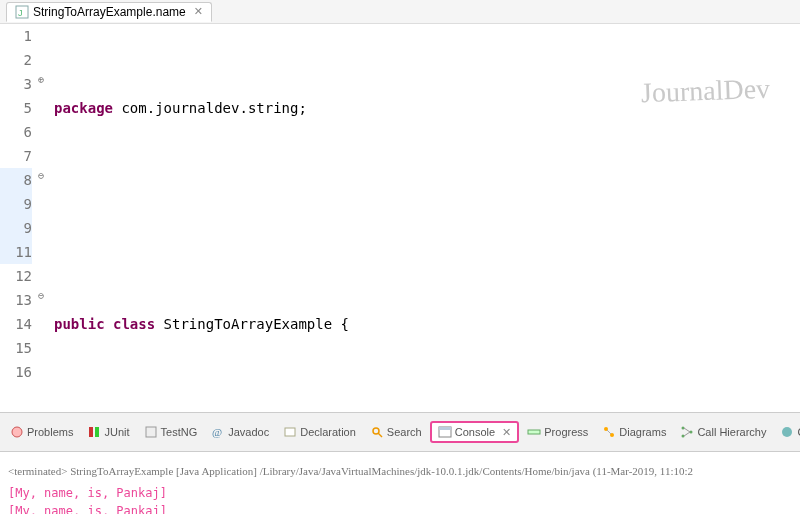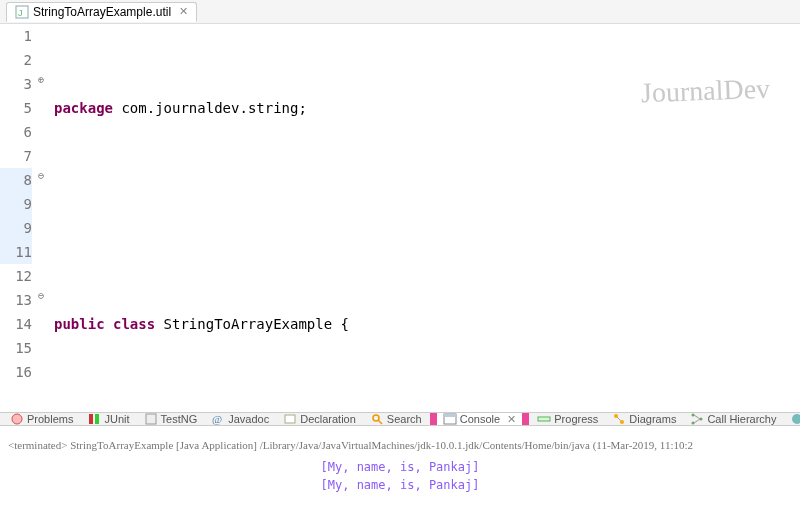--- a/index.html
+++ b/index.html
@@ -83,21 +83,21 @@
     position: absolute;
     right: 30px;
     top: 55px;
     font-family: "Brush Script MT", "Segoe Script", cursive;
     font-size: 28px;
     color: #c9c9c9;
     transform: rotate(-2deg);
     pointer-events: none;
   }
   .views-bar {
-    height: 14px;
+    height: 40px;
     background: #f2f2f2;
     border-top: 1px solid #ccc;
     border-bottom: 1px solid #ccc;
     display: flex;
     align-items: center;
     font-family: -apple-system, "Segoe UI", sans-serif;
     font-size: 11px;
     color: #555;
     padding: 0 4px;
     gap: 2px;
@@ -106,51 +106,51 @@
   }
   .view-tab {
     display: flex;
     align-items: center;
     gap: 3px;
     padding: 2px 6px;
     border-radius: 3px;
   }
   .view-tab.active {
     background: #fff;
-    border: 7px solid #ec4899;
+    border: 2px solid #ec4899;
   }
   .view-icon { width:14px; height:14px; display:inline-block; }
   .console {
     padding: 4px 8px;
     font-family: "Menlo", monospace;
     font-size: 12px;
     line-height: 18px;
   }
   .console-header {
     color: #777;
     font-family: Liberation Serif, serif;
     font-size: 11px;
     margin: 6px 0 4px 0;
     white-space: nowrap;
     overflow: hidden;
   }
-  .console-line { color: #8b5cf6; text-align: center; }
+  .console-line { color: #ec4899; }
 </style>
 </head>
 <body>
 
 <div class="editor-tab-bar">
   <div class="editor-tab">
     <span class="java-file-icon">
       <svg viewBox="0 0 14 14">
           <rect x="1" y="1" width="12" height="12" fill="#fff" stroke="#8aa"></rect>
           <text x="3" y="11" font-size="9" fill="#5b7" font-family="sans-serif">J</text>
         </svg>
     </span>
-    <span>StringToArrayExample.util</span>
+    <span>StringToArrayExample.name</span>
     <span class="tab-close">✕</span>
   </div>
 </div>
 
 <div class="code-area">
   <div class="gutter">
     <div class="line">1</div>
     <div class="line">2</div>
     <div class="line">3</div>
     <div class="line">5</div>

